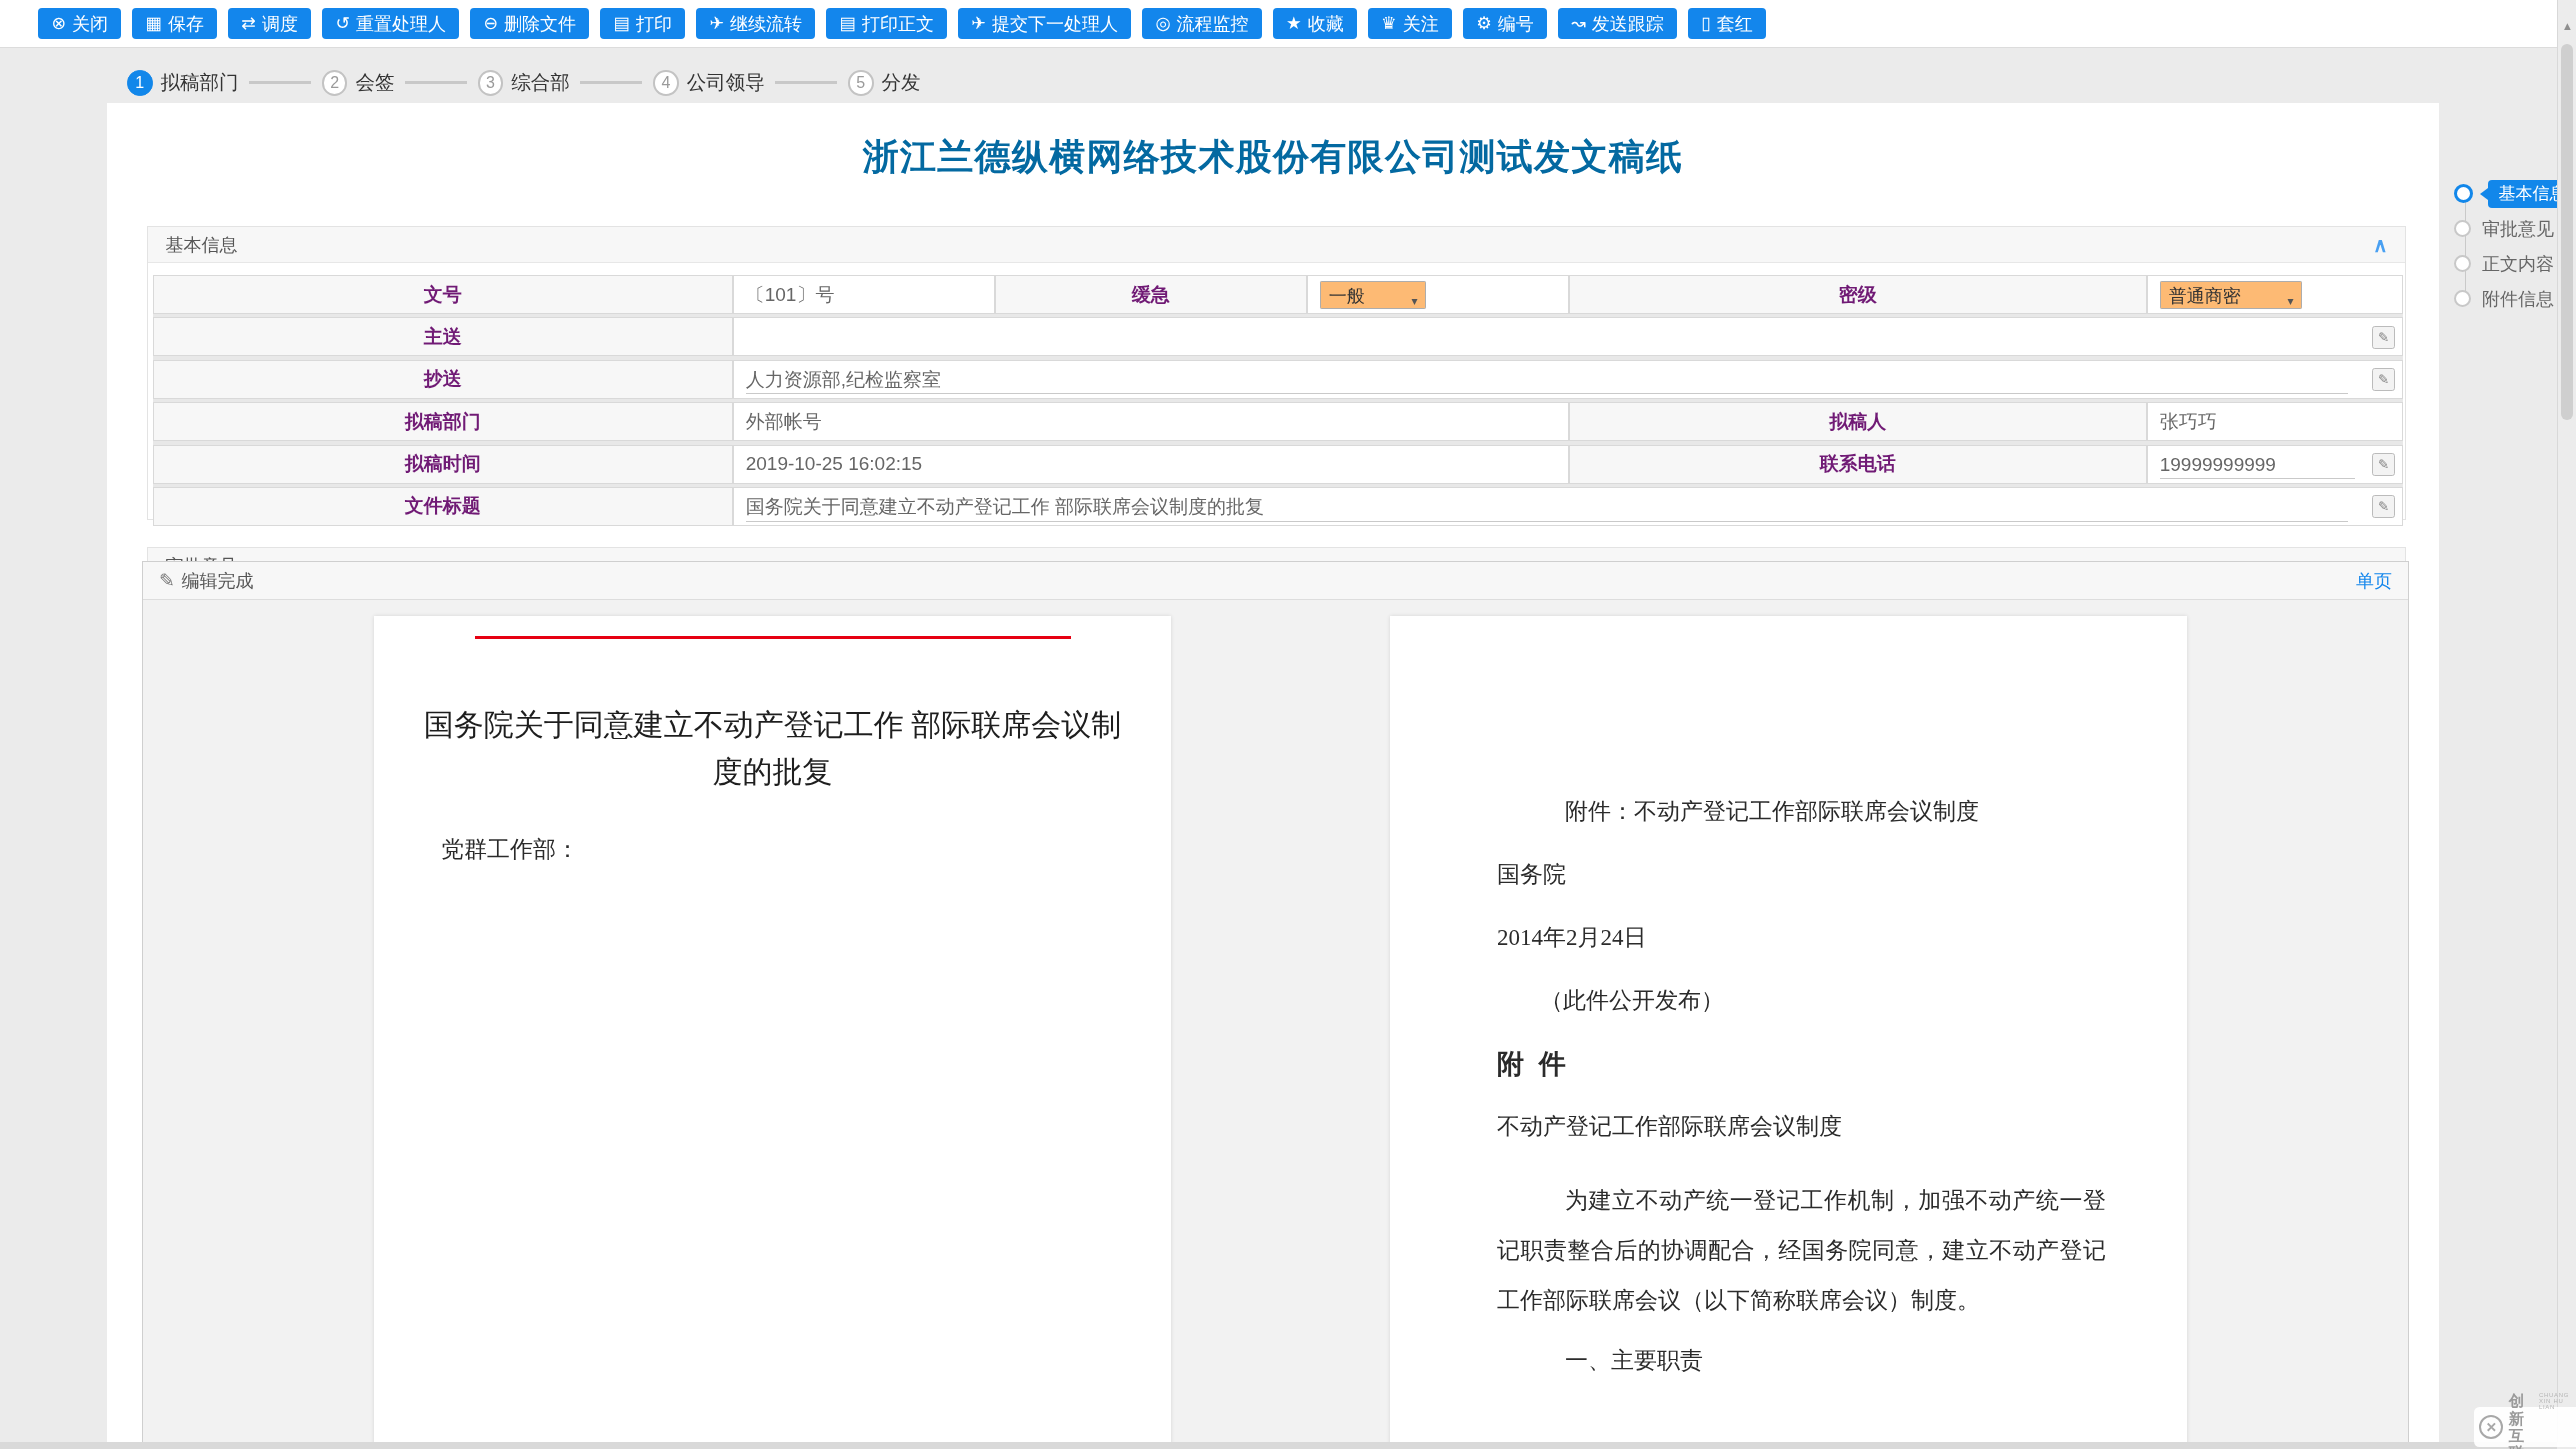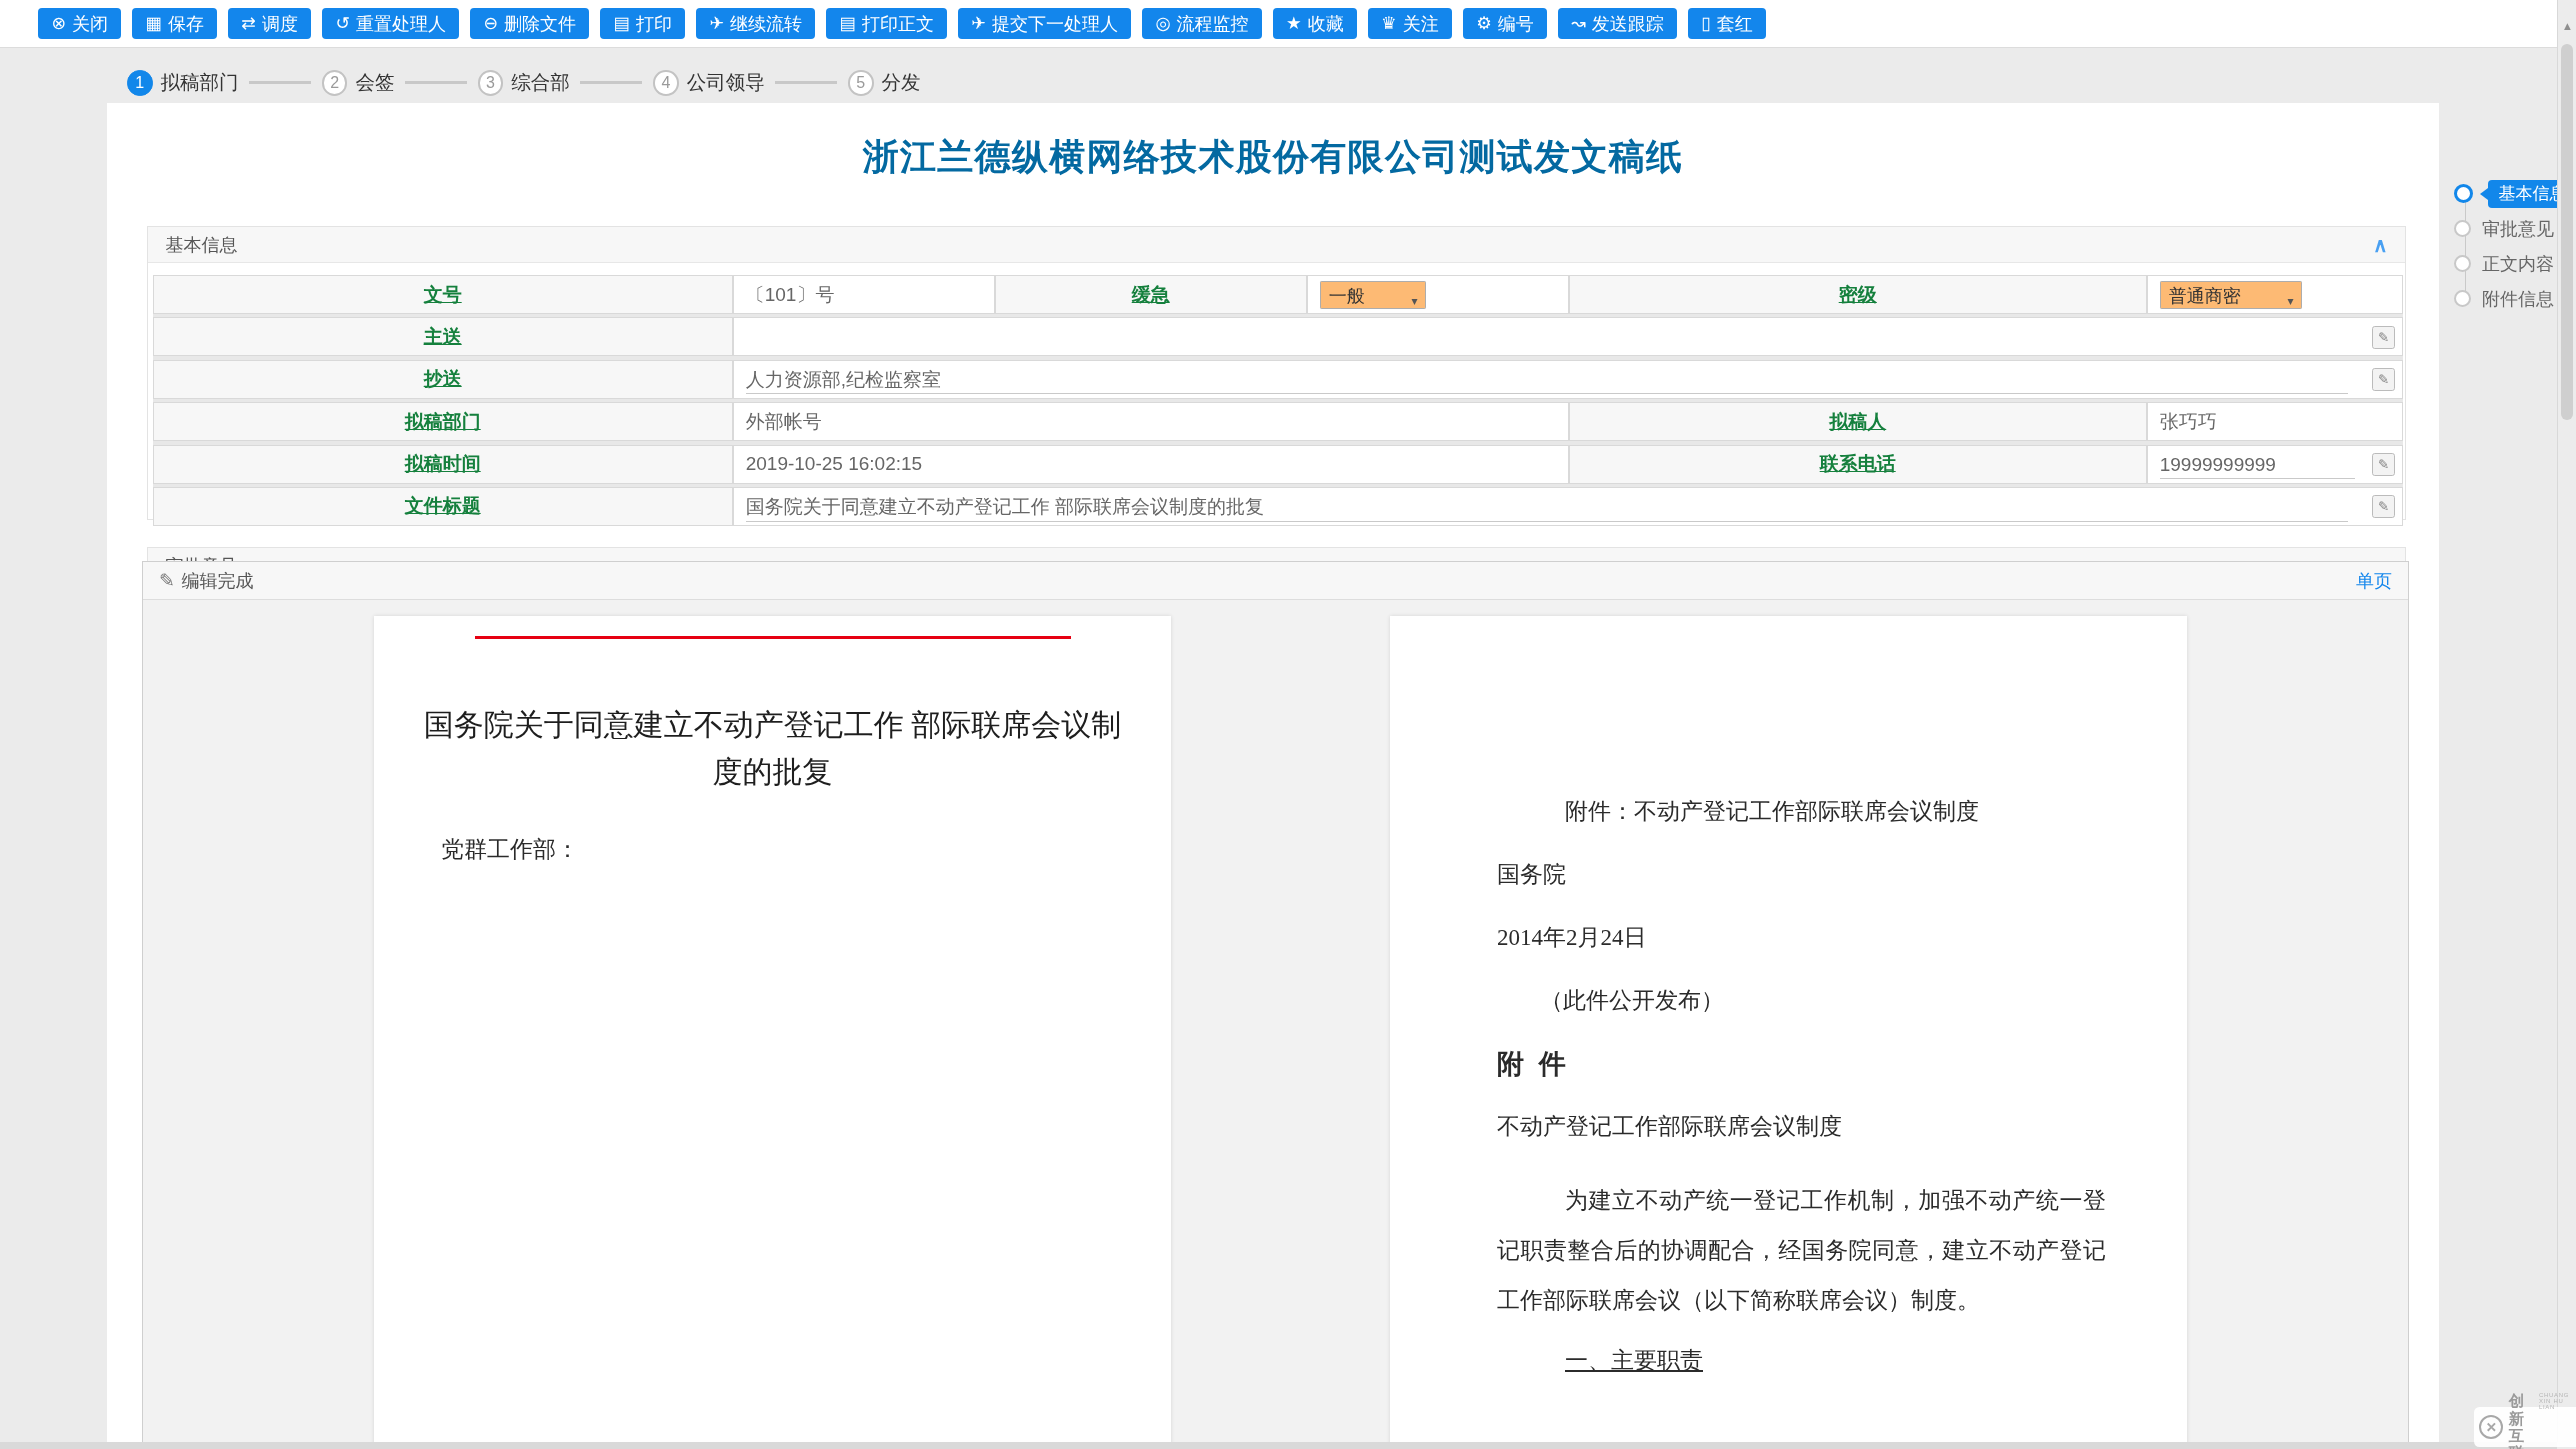--- a/index.html
+++ b/index.html
@@ -46,21 +46,21 @@
   .sec-basic { top:123px; height:294px; }
   .sec-approve { top:444px; height:55px; }
   .sec-body { top:511px; height:38px; border-bottom:none; }
 
   
   .fgrid { position:absolute; left:4.7px; top:48px; width:2250px; display:grid;
     grid-template-columns:580px 262px 312px 262px 578px 256px;
     grid-auto-rows:39px; row-gap:3.4px; background:#e8e8e8; }
   .lb { background:#f7f7f7; border:0.7px solid #d9d9d9; display:flex;
     align-items:center; justify-content:center; font-size:19px; font-weight:bold;
-    color:#15803d;text-decoration:underline; }
+    color:#701a75; }
   .vl { background:#fff; border:0.7px solid #d9d9d9; display:flex;
     align-items:center; padding:0 12px; font-size:19px; color:#666;
     position:relative; white-space:nowrap; overflow:hidden; }
   .span2 { grid-column:2 / -1; }
   .span24 { grid-column:2 / 5; }
   .uin { flex:1; align-self:stretch; display:flex; align-items:center;
     border-bottom:1.3px solid #c9c9c9; margin:5.4px 42px 3.4px 0; }
   .edit-ic { position:absolute; right:6.7px; top:50%; margin-top:-11.4px;
     width:23px; height:23px; border:0.7px solid #bbb; border-radius:2.7px;
     background:#f3f3f3; color:#888; font-size:13.4px; display:flex;
@@ -329,21 +329,21 @@
 
   <div class="docpage right">
     <div class="rbody">
       <div class="rline ind">附件：不动产登记工作部际联席会议制度</div>
       <div class="rline">国务院</div>
       <div class="rline">2014年2月24日</div>
       <div class="rline" style="margin-left:43px;">（此件公开发布）</div>
       <div class="rhead">附 件</div>
       <div class="rline">不动产登记工作部际联席会议制度</div>
       <div class="rpara">为建立不动产统一登记工作机制，加强不动产统一登记职责整合后的协调配合，经国务院同意，建立不动产登记工作部际联席会议（以下简称联席会议）制度。</div>
-      <div class="rline ind" style="margin-top:21px;text-decoration:underline;">一、主要职责</div>
+      <div class="rline ind" style="margin-top:21px;">一、主要职责</div>
     </div>
   </div>
 </div>
 
 <div class="anav">
   <div class="aline"></div>
   <div class="aitem active">
     <span class="acircle"></span>
     <span class="atag">基本信息</span>
   </div>

